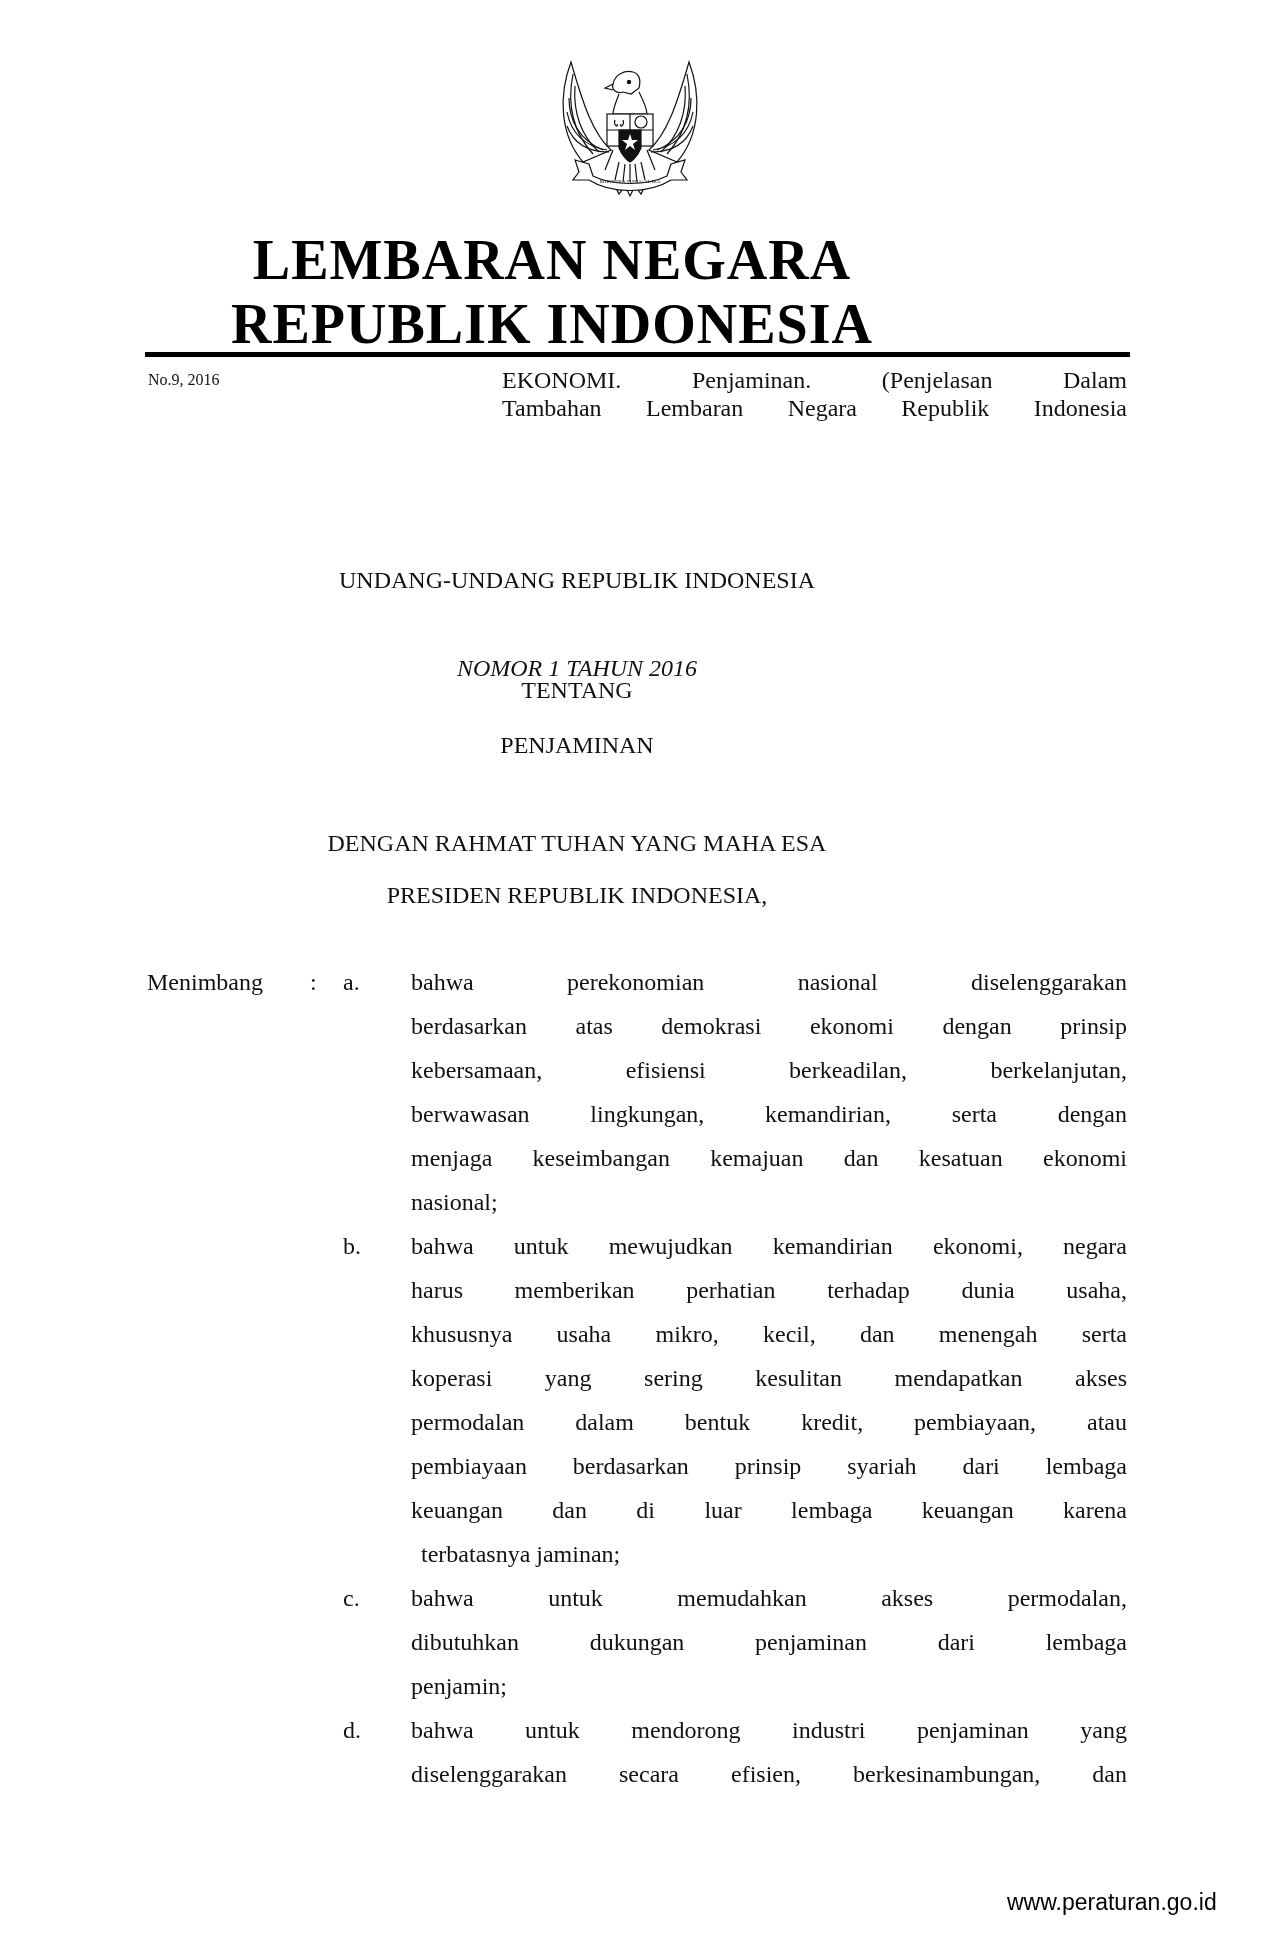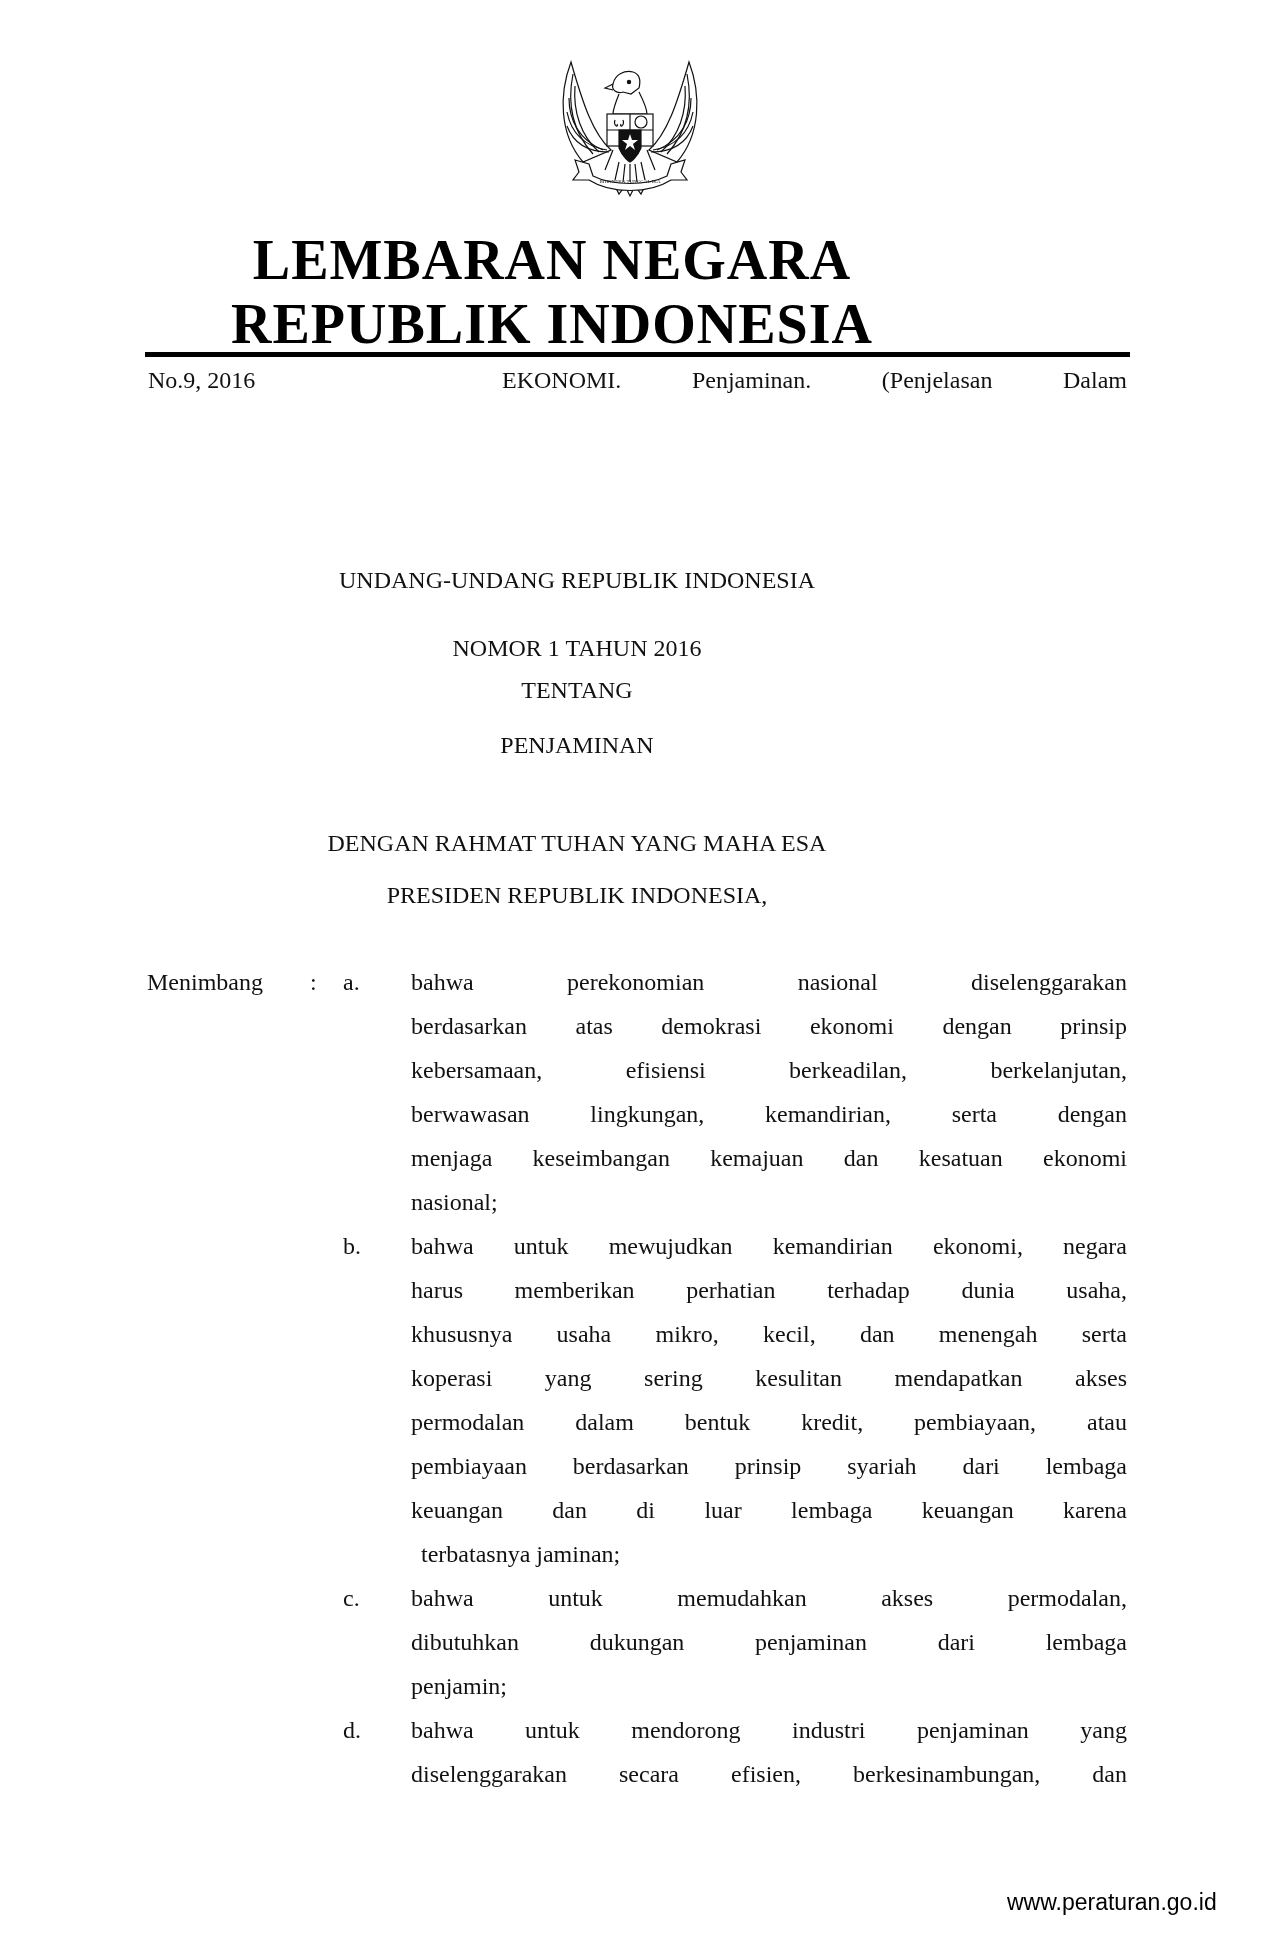--- a/index.html
+++ b/index.html
@@ -3,21 +3,21 @@
 <meta charset="utf-8">
 <style>
   html, body { margin:0; padding:0; background:#ffffff; }
   body { width:1275px; height:1950px; position:relative; overflow:hidden;
          font-family:"Liberation Serif","DejaVu Serif",serif; color:#111; }
   .abs { position:absolute; }
   .emblem { left:553px; top:54px; width:154px; height:156px; }
   .title { left:0; width:1104px; text-align:center; font-weight:bold;
            font-size:56px; letter-spacing:1px; line-height:1; color:#000; }
   .rule { left:145px; top:352px; width:985px; height:5px; background:#000; }
-  .hdr-no { left:148px; top:366px; font-size:24px; line-height:28px; }
+  .hdr-no { left:148px; top:366px; font-size:16px; line-height:28px; }
   .hdr-desc { left:502px; top:366px; width:625px; font-size:24px; line-height:28px;
               text-align:justify; text-align-last:left; }
   .hdr-desc .ln { display:block; text-align:justify; text-align-last:justify; }
   .hdr-desc .ln.last { text-align-last:left; }
   .center-line { left:0; width:1154px; text-align:center; font-size:24px; line-height:28px; }
   .label { left:147px; font-size:24px; line-height:28px; }
   .colon { left:310px; font-size:24px; line-height:28px; }
   .item-letter { left:343px; font-size:24px; line-height:28px; }
   .body-line { left:411px; width:716px; font-size:24px; line-height:28px;
                text-align:justify; text-align-last:justify; white-space:nowrap; }
@@ -69,24 +69,25 @@
   </svg>
 </div>
 
 <div class="abs title" style="top:232px;">LEMBARAN NEGARA</div>
 <div class="abs title" style="top:296px;">REPUBLIK INDONESIA</div>
 <div class="abs rule"></div>
 
 <div class="abs hdr-no">No.9, 2016</div>
 <div class="abs hdr-desc">
   <span class="ln">EKONOMI. Penjaminan. (Penjelasan Dalam</span>
+  <span class="ln">Tambahan Lembaran Negara Republik Indonesia</span>
 </div>
 
 <div class="abs center-line" style="top:566px;">UNDANG-UNDANG REPUBLIK INDONESIA</div>
-<div class="abs center-line" style="top:634px;">NOMOR 1 TAHUN 2016</div>
+<div class="abs center-line" style="top:654px;font-style:italic;">NOMOR 1 TAHUN 2016</div>
 <div class="abs center-line" style="top:676px;">TENTANG</div>
 <div class="abs center-line" style="top:731px;">PENJAMINAN</div>
 <div class="abs center-line" style="top:829px;">DENGAN RAHMAT TUHAN YANG MAHA ESA</div>
 <div class="abs center-line" style="top:881px;">PRESIDEN REPUBLIK INDONESIA,</div>
 
 <div class="abs label" style="top:968px;">Menimbang</div>
 <div class="abs colon" style="top:968px;">:</div>
 
 <div class="abs item-letter" style="top:968px;">a.</div>
 <div class="abs body-line" style="top:968px;">

